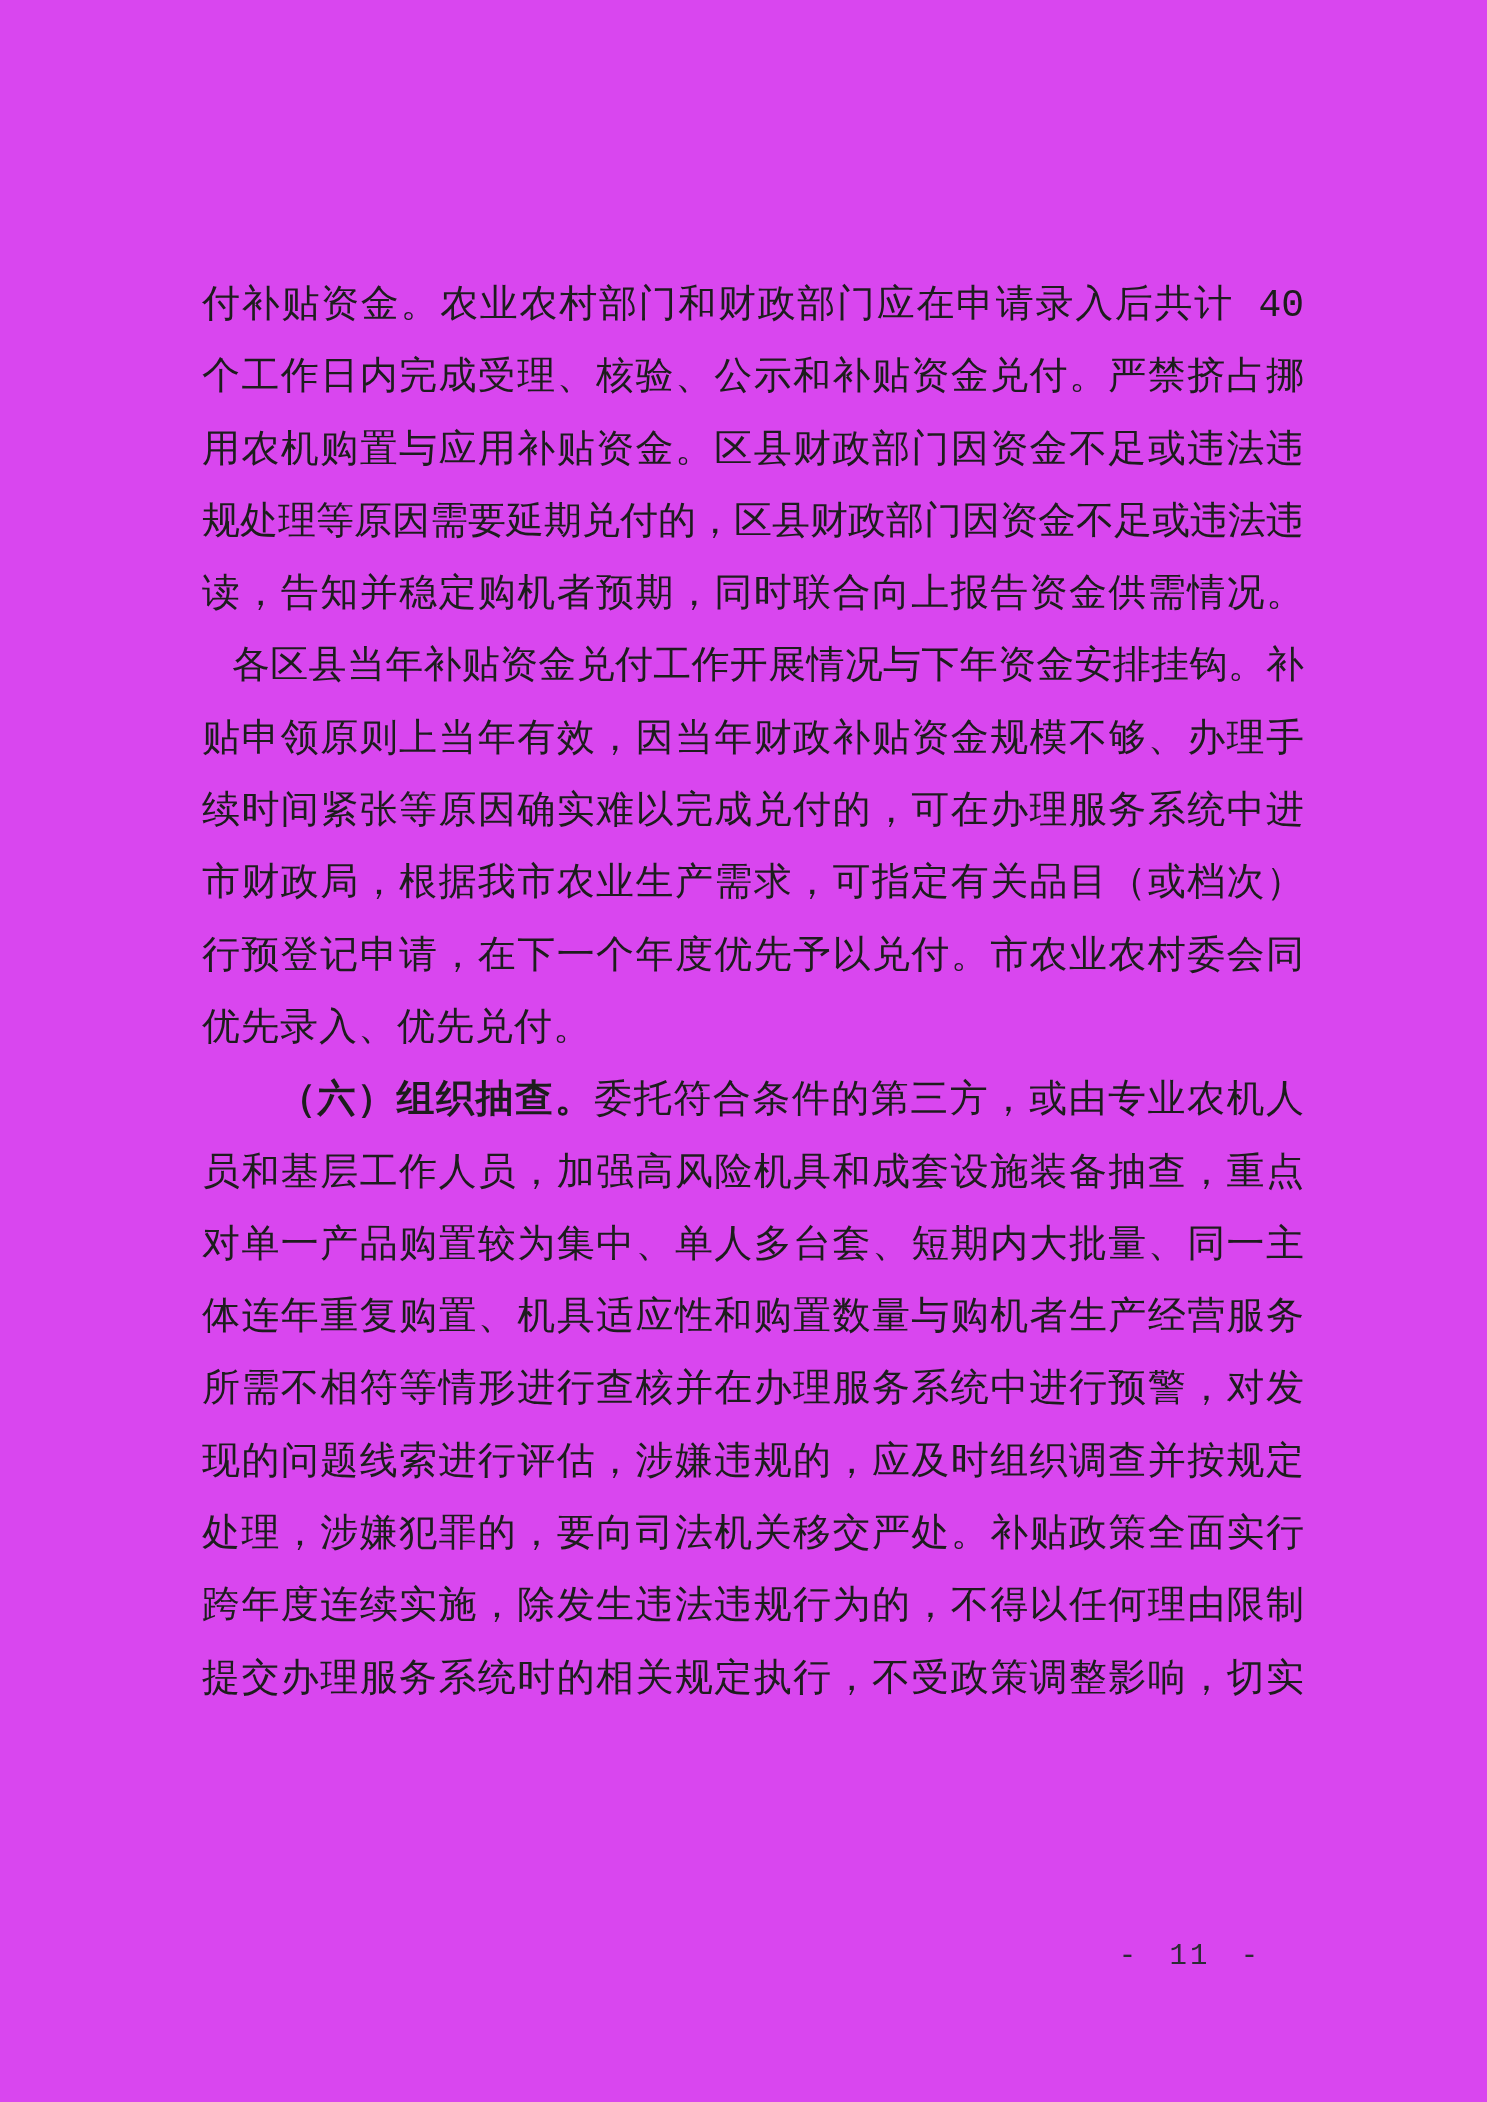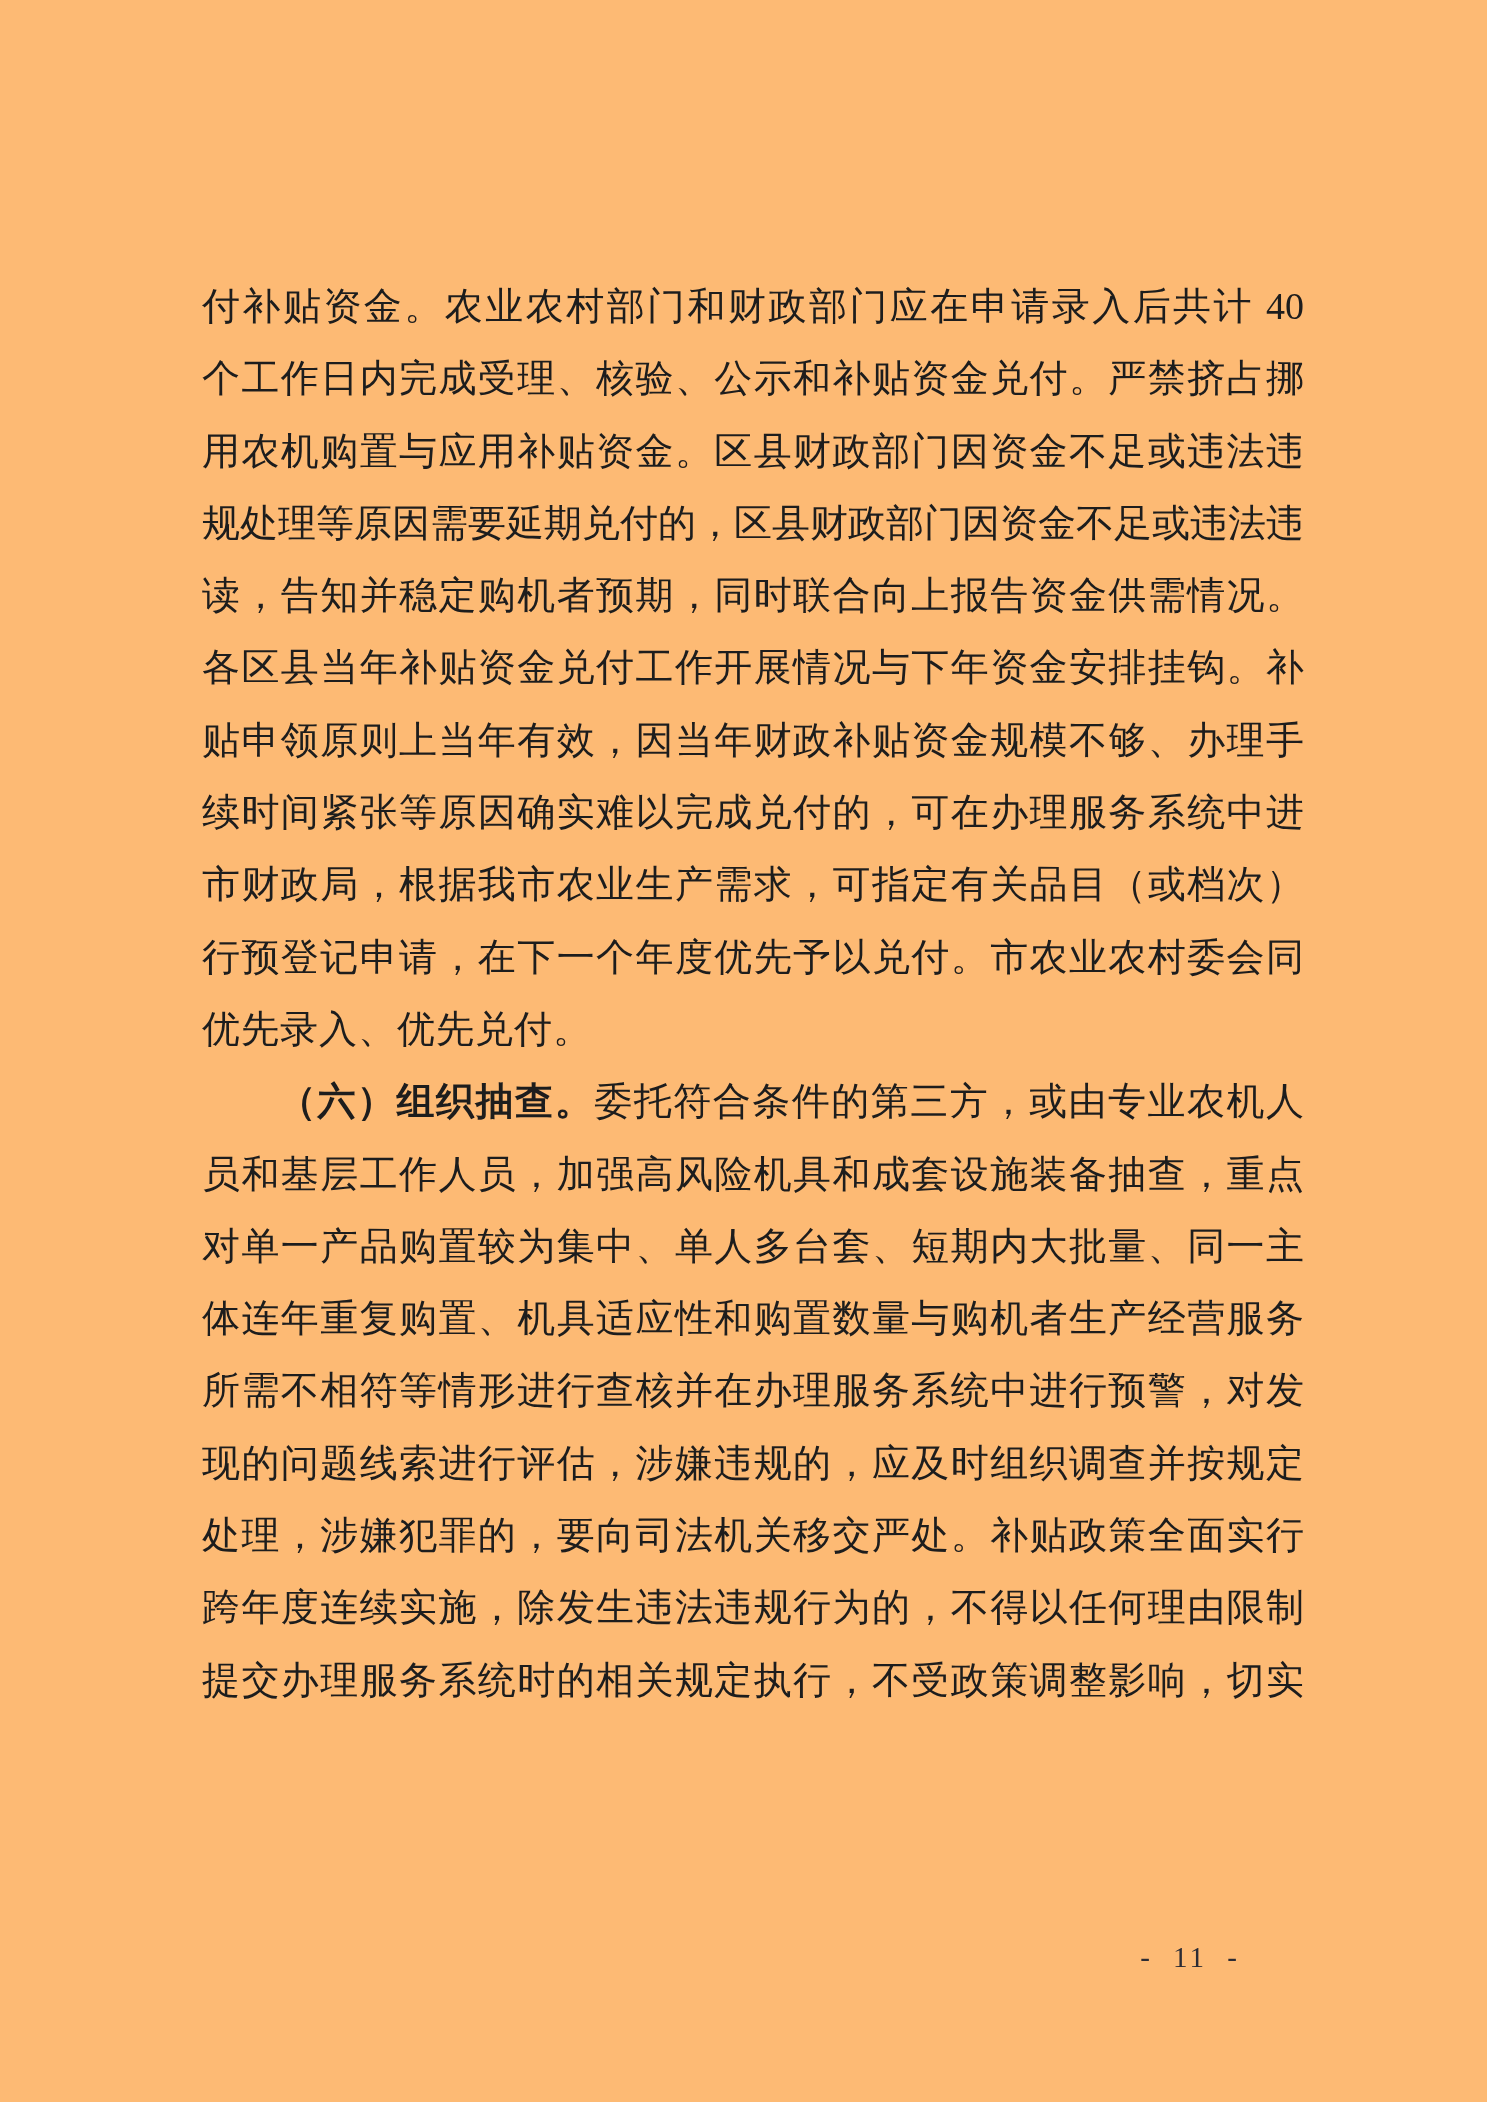--- a/index.html
+++ b/index.html
@@ -54,28 +54,28 @@
     text-align: center;
     font-size: 29px;
     color: #2c2c34;
     letter-spacing: 3px;
     word-spacing: 10px;
   }
 </style>
 </head>
 <body>
 
-<div class="page" style="background: #fdba74;">
+<div class="page" style="background: #d946ef; font-family: Liberation Mono, monospace;">
   <div class="text-block" id="text-block">
       <div class="text-line fill" style="color: rgb(29, 29, 29);"><span>付补贴资金。农业农村部门和财政部门应在申请录入后共计 40</span></div>
       <div class="text-line fill" style="color: rgb(29, 29, 29);"><span>个工作日内完成受理、核验、公示和补贴资金兑付。严禁挤占挪</span></div>
       <div class="text-line fill" style="color: rgb(29, 29, 29);"><span>用农机购置与应用补贴资金。区县财政部门因资金不足或违法违</span></div>
       <div class="text-line fill" style="color: rgb(29, 29, 29);"><span>规处理等原因需要延期兑付的，区县财政部门因资金不足或违法违</span></div>
       <div class="text-line fill" style="color: rgb(29, 29, 29);"><span>读，告知并稳定购机者预期，同时联合向上报告资金供需情况。</span></div>
-      <div class="text-line fill" style="color: rgb(29, 29, 29);"><span>各区县当年补贴资金兑付工作开展情况与下年资金安排挂钩。补</span></div>
+      <div class="text-line fill" style="color: rgb(29, 29, 29); margin-left: 30px;"><span>各区县当年补贴资金兑付工作开展情况与下年资金安排挂钩。补</span></div>
       <div class="text-line fill" style="color: rgb(29, 29, 29);"><span>贴申领原则上当年有效，因当年财政补贴资金规模不够、办理手</span></div>
       <div class="text-line fill" style="color: rgb(29, 29, 29);"><span>续时间紧张等原因确实难以完成兑付的，可在办理服务系统中进</span></div>
       <div class="text-line fill" style="color: rgb(29, 29, 29);"><span>市财政局，根据我市农业生产需求，可指定有关品目（或档次）</span></div>
       <div class="text-line fill" style="color: rgb(29, 29, 29);"><span>行预登记申请，在下一个年度优先予以兑付。市农业农村委会同</span></div>
       <div class="text-line" style="color: rgb(29, 29, 29);"><span>优先录入、优先兑付。</span></div>
       <div class="text-line fill indent" style="color: rgb(29, 29, 29);"><span class="seg-bold">（六）组织抽查。</span><span>委托符合条件的第三方，或由专业农机人</span></div>
       <div class="text-line fill" style="color: rgb(29, 29, 29);"><span>员和基层工作人员，加强高风险机具和成套设施装备抽查，重点</span></div>
       <div class="text-line fill" style="color: rgb(29, 29, 29);"><span>对单一产品购置较为集中、单人多台套、短期内大批量、同一主</span></div>
       <div class="text-line fill" style="color: rgb(29, 29, 29);"><span>体连年重复购置、机具适应性和购置数量与购机者生产经营服务</span></div>
       <div class="text-line fill" style="color: rgb(29, 29, 29);"><span>所需不相符等情形进行查核并在办理服务系统中进行预警，对发</span></div>

